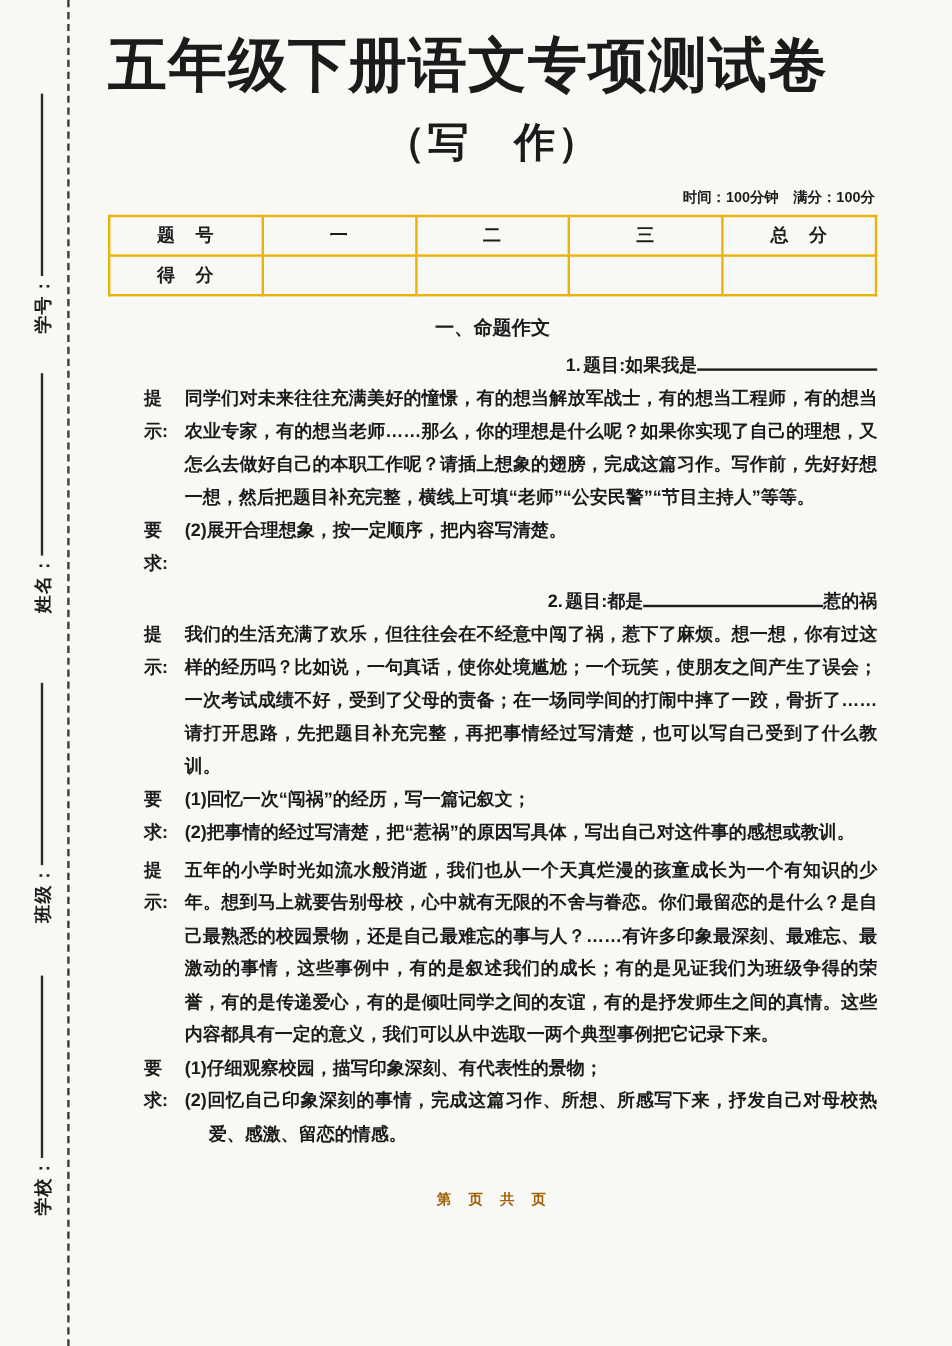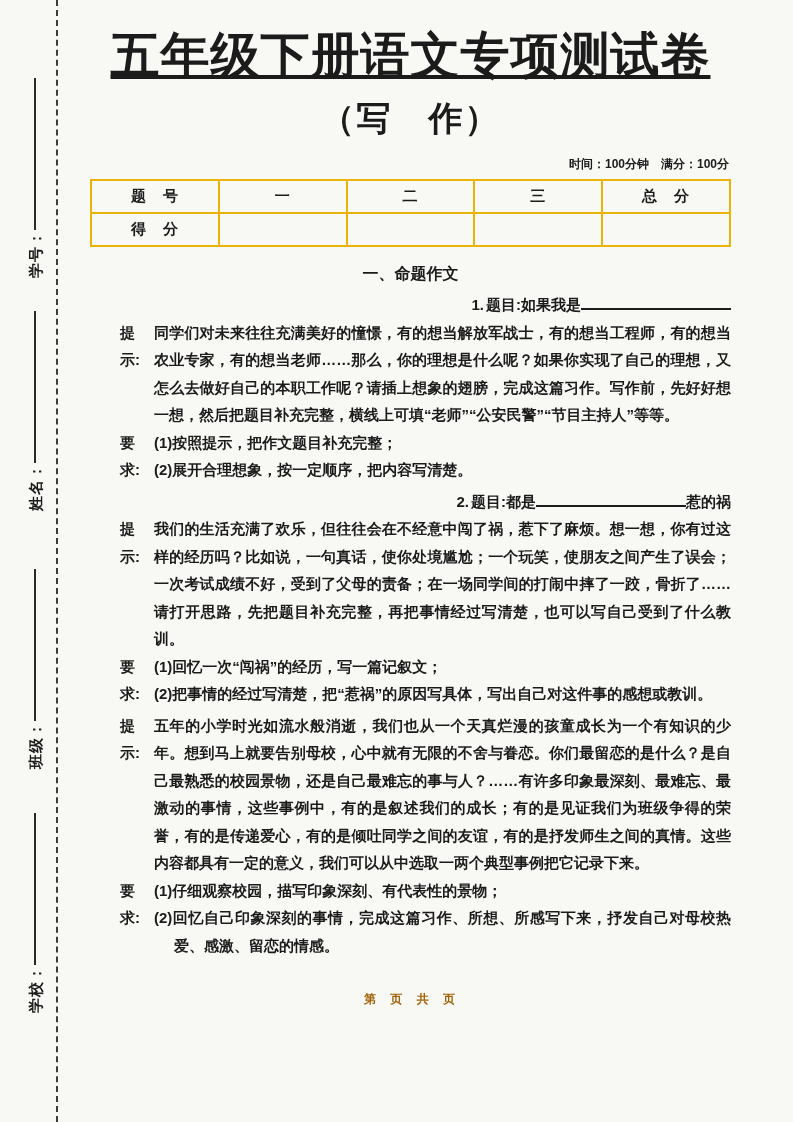--- a/index.html
+++ b/index.html
@@ -39,35 +39,33 @@
   .mf-line  { flex: 1 1 auto; height: 0; border-bottom: 2px solid #2a2a2a; margin-bottom: 3px; }
   .mf-1 { top: 166px; }
   .mf-2 { top: 399px; }
   .mf-3 { top: 657px; }
   .mf-4 { top: 901px; }
 
   
   .content { margin: 0 62px 0 90px; }
   .title {
     margin: 26px 0 0 0;
-    text-align: center;
+    text-align: left;
     font-size: 49px;
     line-height: 58px;
     font-weight: 900;
     letter-spacing: 1px;
-    text-decoration: underline;
   }
   .subtitle {
     margin-top: 14px;
     text-align: center;
     font-size: 34px;
     line-height: 42px;
     font-weight: 800;
     letter-spacing: 2px;
-    font-family: Liberation Serif, serif;
   }
   .meta {
     margin: 16px 2px 6px 0;
     text-align: right;
     font-size: 12px;
     font-weight: 700;
   }
   table.score {
     width: 100%;
     border-collapse: collapse;
@@ -169,21 +167,20 @@
       <div class="q-title">
         <span class="q-num">1.</span><span>题目:</span><span>如果我是</span><span class="blank blank-wide"></span><span></span>
       </div>
       <div class="hang">
         <span class="hang-label">提示:</span>
         <span class="hang-text">同学们对未来往往充满美好的憧憬，有的想当解放军战士，有的想当工程师，有的想当农业专家，有的想当老师……那么，你的理想是什么呢？如果你实现了自己的理想，又怎么去做好自己的本职工作呢？请插上想象的翅膀，完成这篇习作。写作前，先好好想一想，然后把题目补充完整，横线上可填“老师”“公安民警”“节目主持人”等等。</span>
       </div>
       <div class="hang">
         <span class="hang-label">要求:</span>
         <div class="req-items">
-          <div class="req-item"><span>(1)</span><span>按照提示，把作文题目补充完整；</span></div>
           <div class="req-item"><span>(2)</span><span>展开合理想象，按一定顺序，把内容写清楚。</span></div>
         </div>
       </div>
     </div>
 
     <div class="question">
       <div class="q-title">
         <span class="q-num">2.</span><span>题目:</span><span>都是</span><span class="blank blank-wide"></span><span>惹的祸</span>
       </div>
       <div class="hang">

